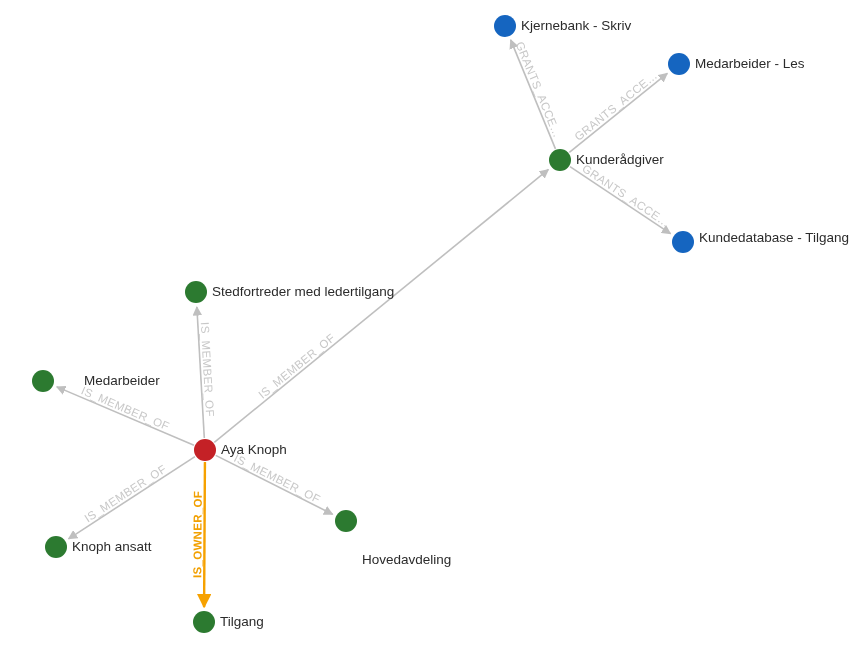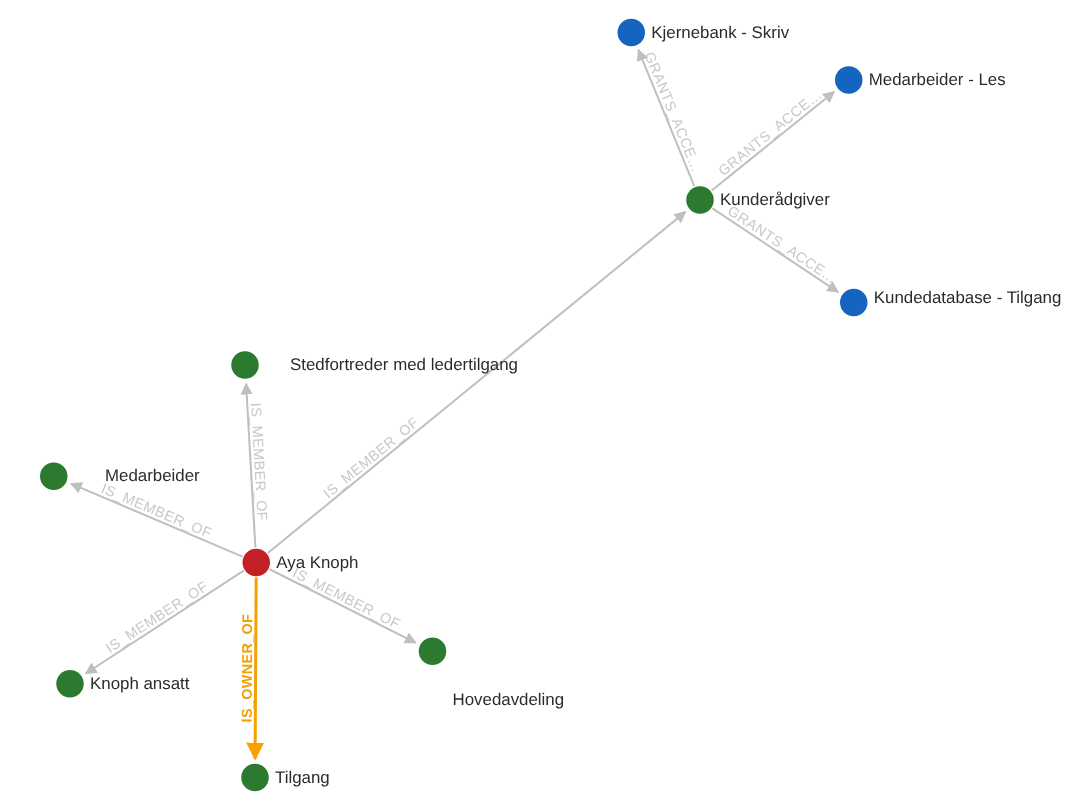--- a/index.html
+++ b/index.html
@@ -105,19 +105,19 @@
         <circle cx="679" cy="64" r="11" fill="#1565c0" class="node-circle"></circle>
         <circle cx="683" cy="242" r="11" fill="#1565c0" class="node-circle"></circle>
       </g>
   </svg>
   <div id="node-labels-layer">
       <div class="node-label" style="left: 221px; top: 443px;">Aya Knoph</div>
       <div class="node-label" style="left: 220px; top: 615px;">Tilgang</div>
       <div class="node-label" style="left: 362px; top: 514px; margin-top: 39px;">Hovedavdeling</div>
       <div class="node-label" style="left: 72px; top: 540px;">Knoph ansatt</div>
       <div class="node-label" style="left: 59px; top: 374px; margin-left: 25px;">Medarbeider</div>
-      <div class="node-label" style="left: 212px; top: 285px; margin-left: 20px;">Stedfortreder med ledertilgang</div>
+      <div class="node-label" style="left: 212px; top: 285px;">Stedfortreder med ledertilgang</div>
       <div class="node-label" style="left: 576px; top: 153px;">Kunderådgiver</div>
       <div class="node-label" style="left: 521px; top: 19px; text-align: center;">Kjernebank - Skriv</div>
       <div class="node-label" style="left: 695px; top: 57px;">Medarbeider - Les</div>
       <div class="node-label" style="left: 699px; top: 231px;">Kundedatabase - Tilgang</div>
     </div>
 </div>
 
 </body></html>

